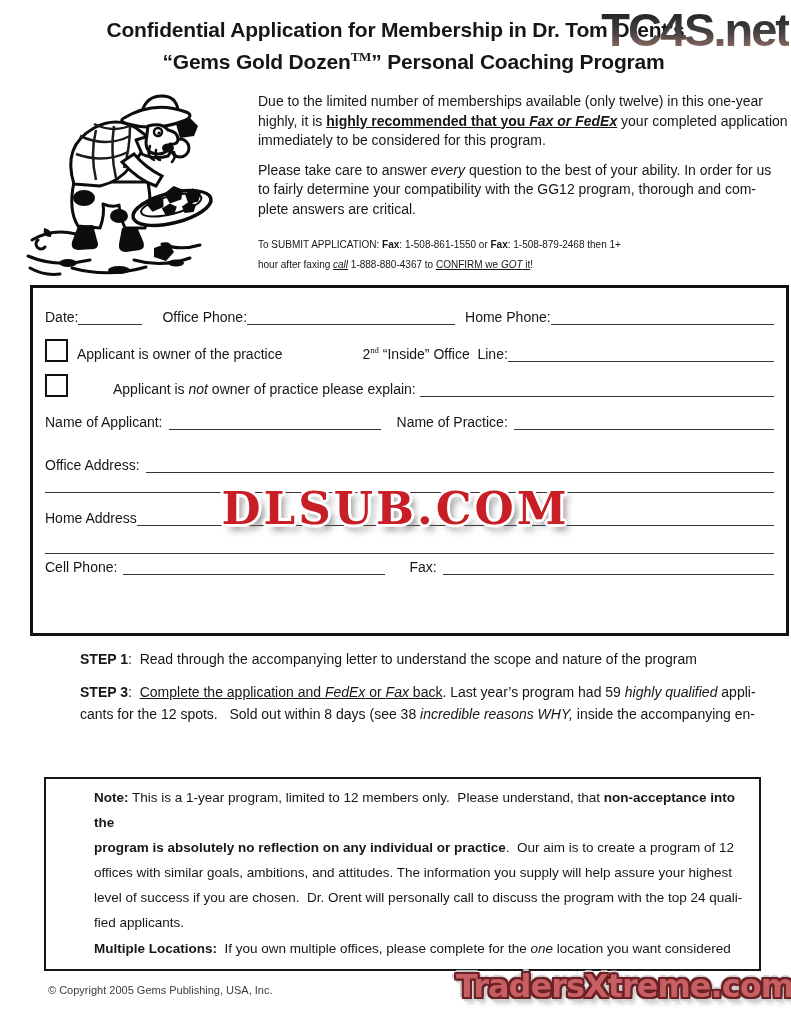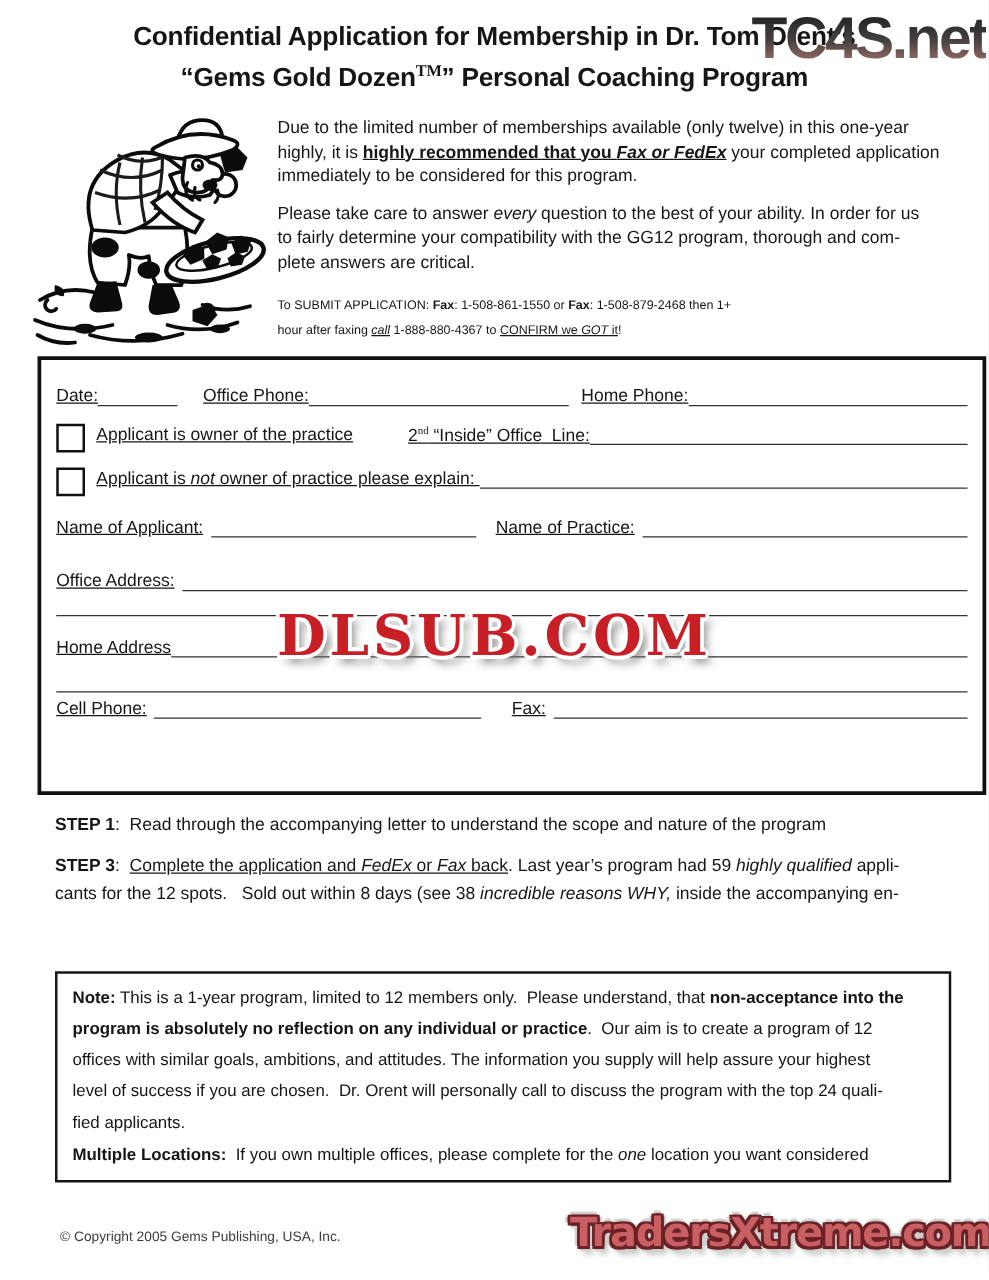--- a/index.html
+++ b/index.html
@@ -1,20 +1,20 @@
 <!DOCTYPE html>
 <html><head>
 <meta charset="utf-8">
 <style>
   html,body{margin:0;padding:0;background:#e8e8e8;}
   .page{position:relative;width:791px;height:1024px;background:#fff;overflow:hidden;
         font-family:"Liberation Sans",sans-serif;color:#161616;margin:0 auto;}
   .b{font-weight:700}.i{font-style:italic}.u{text-decoration:underline}
   .sup{vertical-align:super;font-size:62%;font-family:"Liberation Serif",serif;}
-  .rich{white-space:pre-wrap;}
+  .rich{white-space:pre-wrap;padding-left:36px;}
 
   
   .hdr{position:absolute;top:16px;left:0;width:100%;text-align:center;}
   .hdr h1{margin:0;font-size:21px;line-height:27px;font-weight:700;letter-spacing:-0.2px;}
 
   
   .wm-tc4s{position:absolute;top:2px;right:2px;z-index:9;
     font-weight:800;font-size:47px;letter-spacing:-2px;font-family:"Liberation Sans",sans-serif;
     background:linear-gradient(180deg,#232323 18%,#454041 55%,#a3756c 92%);
     -webkit-background-clip:text;background-clip:text;color:transparent;text-decoration:underline;}
@@ -30,21 +30,21 @@
 
   
   .cartoon{position:absolute;left:16px;top:82px;width:200px;height:200px;}
   .intro{position:absolute;left:222px;top:92px;width:568px;font-size:14px;line-height:19.5px;}
   .intro p{margin:0 0 10px 0;}
   .intro p.p3{margin-top:16px;font-size:10px;}
 
   
   .fbox{position:absolute;left:30px;top:285px;width:729px;height:345px;border:3px solid #111;
         padding:0 12px;box-sizing:content-box;font-size:14px;}
-  .frow{display:flex;text-decoration:underline;}
+  .frow{display:flex;align-items:flex-end;}
   .lab{white-space:pre;flex:0 0 auto;}
   .blank{border-bottom:1.5px solid #333;height:16px;flex:0 0 auto;}
   .blank.grow{flex:1 1 auto;}
   .cb{width:19px;height:19px;border:2.5px solid #111;background:#fff;flex:0 0 auto;margin-right:9px;}
   .hline{border-bottom:1.5px solid #333;height:0;}
   .r1{margin-top:20px}.r2{margin-top:14px}.r3{margin-top:12px}.r4{margin-top:16px}
   .r5{margin-top:26px}.r6{margin-top:19px}.r7{margin-top:16px}.r8{margin-top:27px}.r9{margin-top:4px}
 
   
   .steps{position:absolute;left:44px;top:648px;width:732px;font-size:14px;line-height:22px;}

